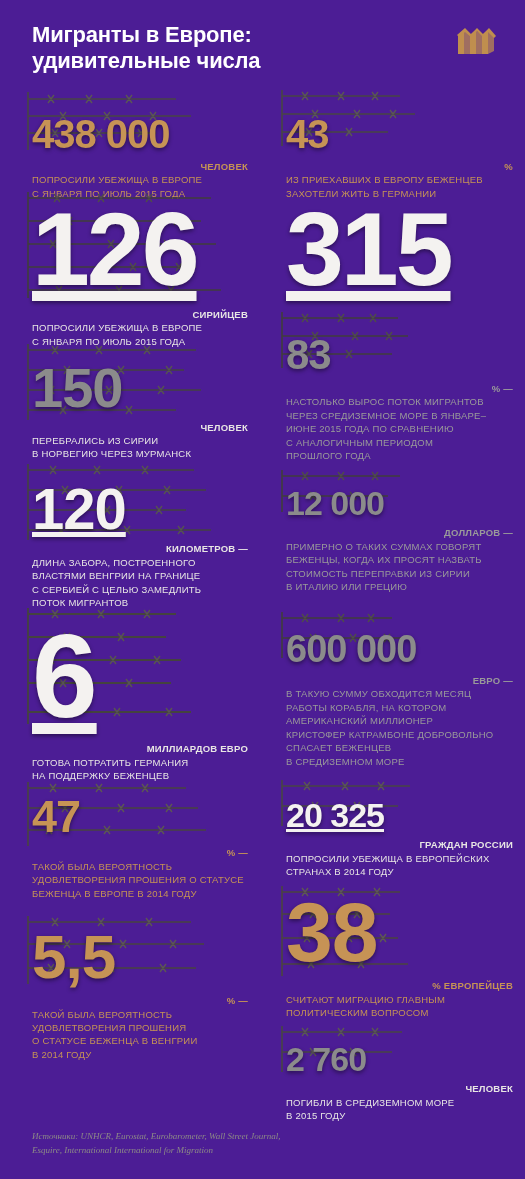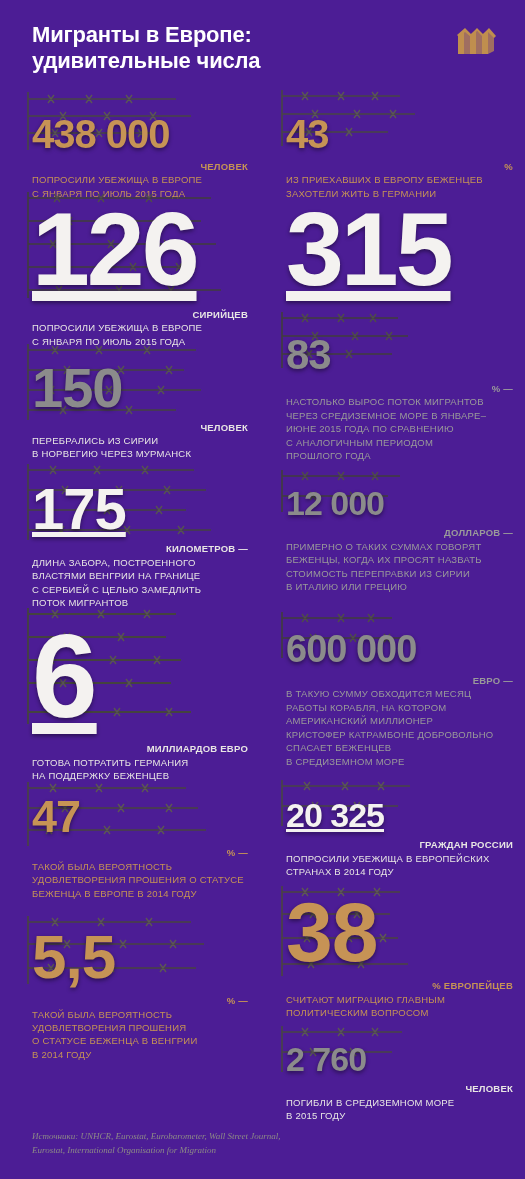--- a/index.html
+++ b/index.html
@@ -231,21 +231,21 @@
               <line x1="2" y1="66" x2="185" y2="66"></line>
             </g>
             <g stroke="#565351" stroke-width="1.4" fill="none">
               <path d="M24 2 l6 8 M30 2 l-6 8 M68 2 l6 8 M74 2 l-6 8 M116 2 l6 8 M122 2 l-6 8"></path>
               <path d="M36 22 l6 8 M42 22 l-6 8 M90 22 l6 8 M96 22 l-6 8 M138 22 l6 8 M144 22 l-6 8"></path>
               <path d="M20 42 l6 8 M26 42 l-6 8 M78 42 l6 8 M84 42 l-6 8 M130 42 l6 8 M136 42 l-6 8"></path>
               <path d="M32 62 l6 8 M38 62 l-6 8 M98 62 l6 8 M104 62 l-6 8 M152 62 l6 8 M158 62 l-6 8"></path>
             </g>
           </svg>
         </div>
-        <div class="num white" style="font-size:58px;padding-top:8px;">175</div>
+        <div class="num white" style="font-size:58px;padding-top:8px;">120</div>
         <div class="cap white">
           <span class="lead">КИЛОМЕТРОВ —</span>
           <span>ДЛИНА ЗАБОРА, ПОСТРОЕННОГО</span><br>
           <span>ВЛАСТЯМИ ВЕНГРИИ НА ГРАНИЦЕ</span><br>
           <span>С СЕРБИЕЙ С ЦЕЛЬЮ ЗАМЕДЛИТЬ</span><br>
           <span>ПОТОК МИГРАНТОВ</span>
         </div>
       </div>
 
       <div class="block" style="height:170px;padding-top:16px;">
@@ -505,16 +505,16 @@
           <span>В 2015 ГОДУ</span>
         </div>
       </div>
 
     </div>
 
   </div>
 
   <div class="footer">
     <span>Источники: UNHCR, Eurostat, Eurobarometer, Wall Street Journal,</span><br>
-    <span>Eurostat, International Organisation for Migration</span>
+    <span>Esquire, International International for Migration</span>
   </div>
 
 </div>
 
 </body></html>

